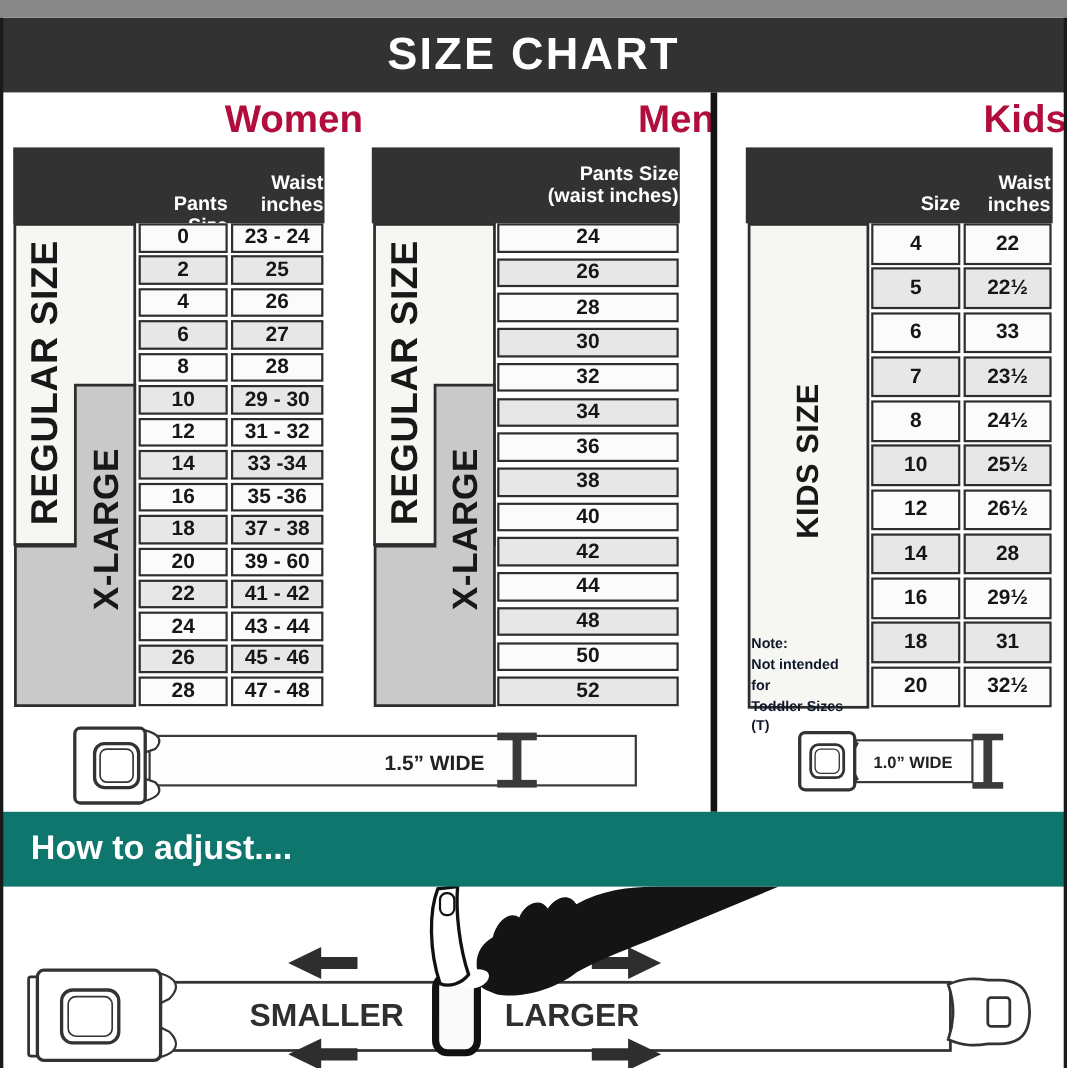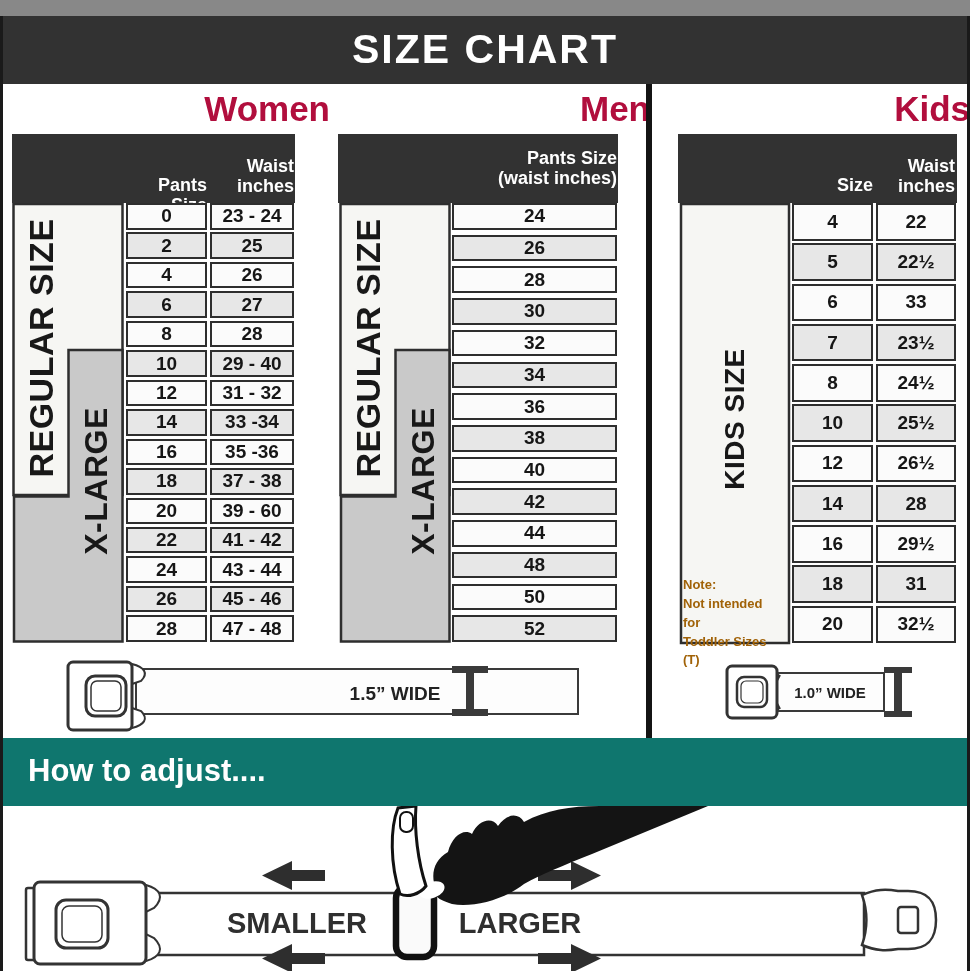--- a/index.html
+++ b/index.html
@@ -41,21 +41,21 @@
   .k-body .trow{height:37.5px;}
   .k-body .c1{width:81px;} .k-body .c2{width:80px;}
   
   .vlabel{position:absolute;width:300px;height:34px;line-height:34px;text-align:center;
     transform:rotate(-90deg);font-weight:bold;color:#181818;z-index:3;white-space:nowrap;}
   .v-reg{font-size:34px;letter-spacing:0.5px;}
   .v-xl{font-size:32px;letter-spacing:0.5px;}
   .v-kids{font-size:28px;letter-spacing:0.5px;}
   
   .kids-note{left:683px;top:560px;width:86px;z-index:3;
-    font-size:13px;font-weight:bold;color:#a16207;line-height:1.45;}
+    font-size:13px;font-weight:bold;color:#0f172a;line-height:1.45;}
   
   .adjust-banner{left:0;top:722px;width:970px;height:68px;background:#0f766e;z-index:4;}
   .adjust-banner .t{padding-left:28px;line-height:66px;color:#fff;font-size:31px;font-weight:bold;}
   
   .overlay{left:0;top:0;width:970px;height:971px;z-index:2;pointer-events:none;}
   svg text{font-family:"Liberation Sans",sans-serif;}
 </style>
 </head>
 <body>
 
@@ -192,21 +192,21 @@
       <div class="trow">
       <div class="cell c1">6</div>
       <div class="cell c2">27</div>
     </div>
       <div class="trow">
       <div class="cell c1">8</div>
       <div class="cell c2">28</div>
     </div>
       <div class="trow">
       <div class="cell c1">10</div>
-      <div class="cell c2">29 - 40</div>
+      <div class="cell c2">29 - 30</div>
     </div>
       <div class="trow">
       <div class="cell c1">12</div>
       <div class="cell c2">31 - 32</div>
     </div>
       <div class="trow">
       <div class="cell c1">14</div>
       <div class="cell c2">33 -34</div>
     </div>
       <div class="trow">

